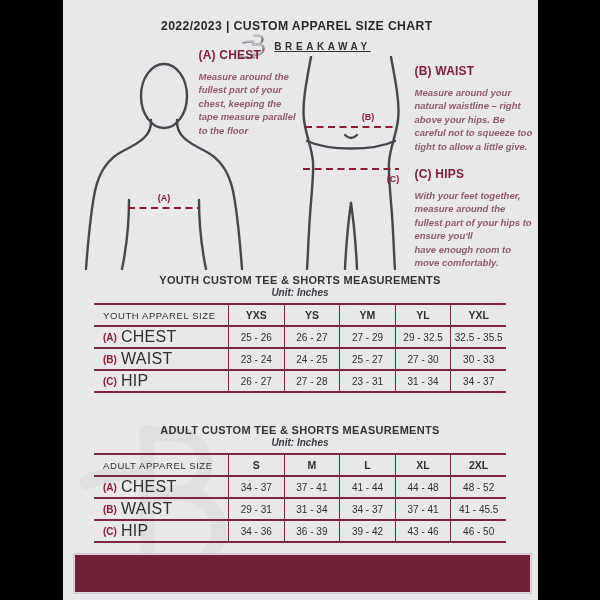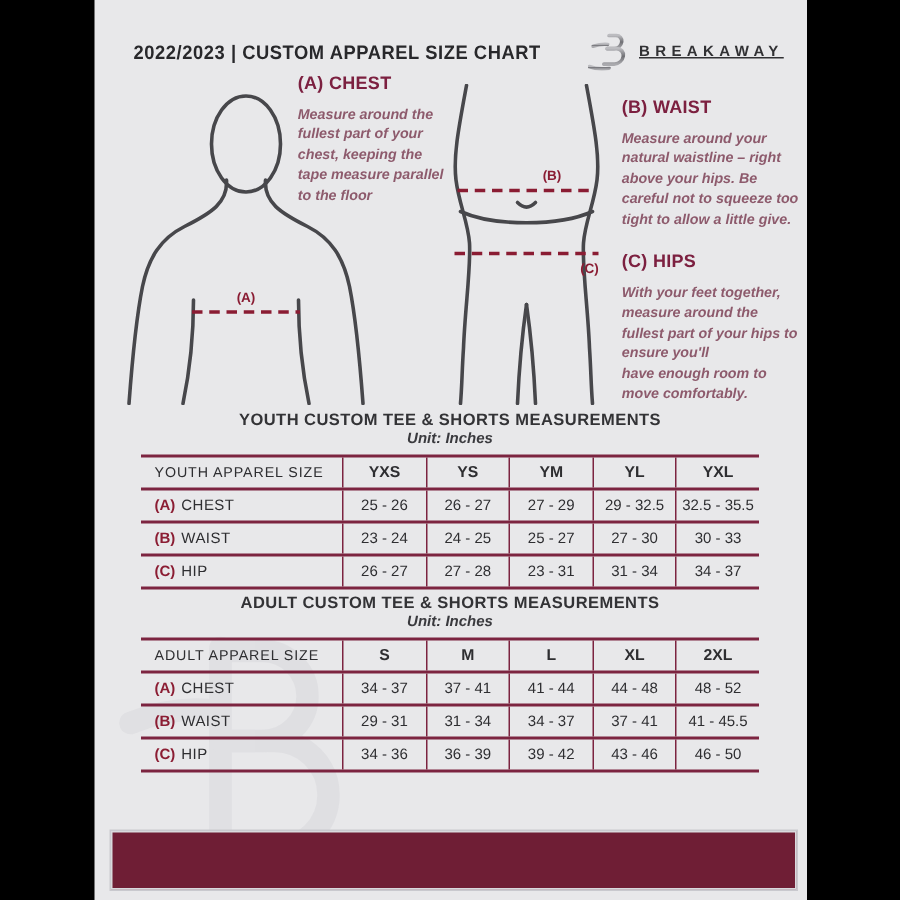--- a/index.html
+++ b/index.html
@@ -5,51 +5,51 @@
   :root{
     --accent:#7c2440; --dash:#8a1c33; --head:#7c2040; --desc:#8d5a6c;
     --footer:#6f1e35; --pagebg:#e8e8ea; --ink:#2e2e31; --box:#000;
   }
   *{margin:0;padding:0;box-sizing:border-box;}
   body{width:600px;height:600px;font-family:"Liberation Sans",sans-serif;}
   .stage{width:600px;height:600px;background:var(--box);display:flex;justify-content:center;overflow:hidden;}
   .page{position:relative;width:475px;height:600px;background:var(--pagebg);overflow:hidden;}
 
   
-  .hdr{position:absolute;left:26px;right:15px;top:18px;height:32px;display:flex;justify-content:space-between;align-items:center;z-index:2;}
+  .hdr{position:absolute;left:26px;right:15px;top:18px;height:32px;display:flex;justify-content:space-between;align-items:center;z-index:2;flex-direction:column;}
   .hdr-title{font-size:13px;font-weight:800;letter-spacing:.4px;color:#28282b;transform:scaleX(.94);transform-origin:left center;white-space:nowrap;}
   .brand{display:flex;align-items:center;gap:7px;}
   .brand-name{font-size:10px;font-weight:700;letter-spacing:3.6px;color:#313134;text-decoration:underline;}
 
   
   .fig{position:absolute;z-index:1;}
   .fig-upper{left:16px;top:56px;}
   .fig-lower{left:232px;top:56px;}
   .desc{position:absolute;z-index:2;}
   .desc h3{font-size:12px;font-weight:800;color:var(--head);margin-bottom:8px;letter-spacing:.2px;}
   .desc p{font-size:9.5px;font-style:italic;line-height:1.42;color:var(--desc);white-space:pre-line;font-weight:600;}
   .desc-a{left:136px;top:48px;width:104px;}
   .desc-b{left:352px;top:64px;width:118px;}
   .desc-c{left:352px;top:167px;width:118px;}
 
   
   .tbl-block{position:absolute;left:0;width:100%;text-align:center;z-index:2;}
   .tbl-block.youth{top:274px;}
-  .tbl-block.adult{top:396px;}
+  .tbl-block.adult{top:424px;}
   .tbl-title{font-size:11px;font-weight:700;letter-spacing:.3px;color:#333336;}
   .tbl-unit{font-size:10px;font-style:italic;font-weight:600;color:#3a3a3e;margin-top:1px;}
   .size-table{width:412px;margin:5px auto 0;text-align:center;color:var(--ink);}
   .t-row{display:flex;border-bottom:2px solid var(--accent);}
   .t-row:first-child{border-top:2px solid var(--accent);}
   .t-cell{flex:1;border-left:1.5px solid var(--accent);height:20px;display:flex;align-items:center;justify-content:center;font-size:10px;}
   .t-cell.t-label{flex:0 0 134px;border-left:none;justify-content:flex-start;padding-left:9px;}
   .t-head .t-cell{font-weight:700;font-size:10.5px;}
   .t-head .t-cell.t-label{font-weight:400;font-size:9.5px;letter-spacing:.6px;}
   .row-key{color:#8b1d33;font-weight:800;margin-right:4px;}
-  .row-lbl{font-size:10px;letter-spacing:.3px;}
+  .row-lbl{font-size:16px;letter-spacing:.3px;}
 
   
   .watermark{position:absolute;left:6px;top:424px;z-index:0;opacity:.55;}
   .footer-bar{position:absolute;left:11px;top:554px;width:457px;height:39px;background:var(--footer);
     border:1px solid #d9d9dd;outline:1px solid #c9c9ce;z-index:3;}
 
   svg text{font-family:"Liberation Sans",sans-serif;font-weight:800;fill:var(--dash);}
 </style>
 </head>
 <body>

